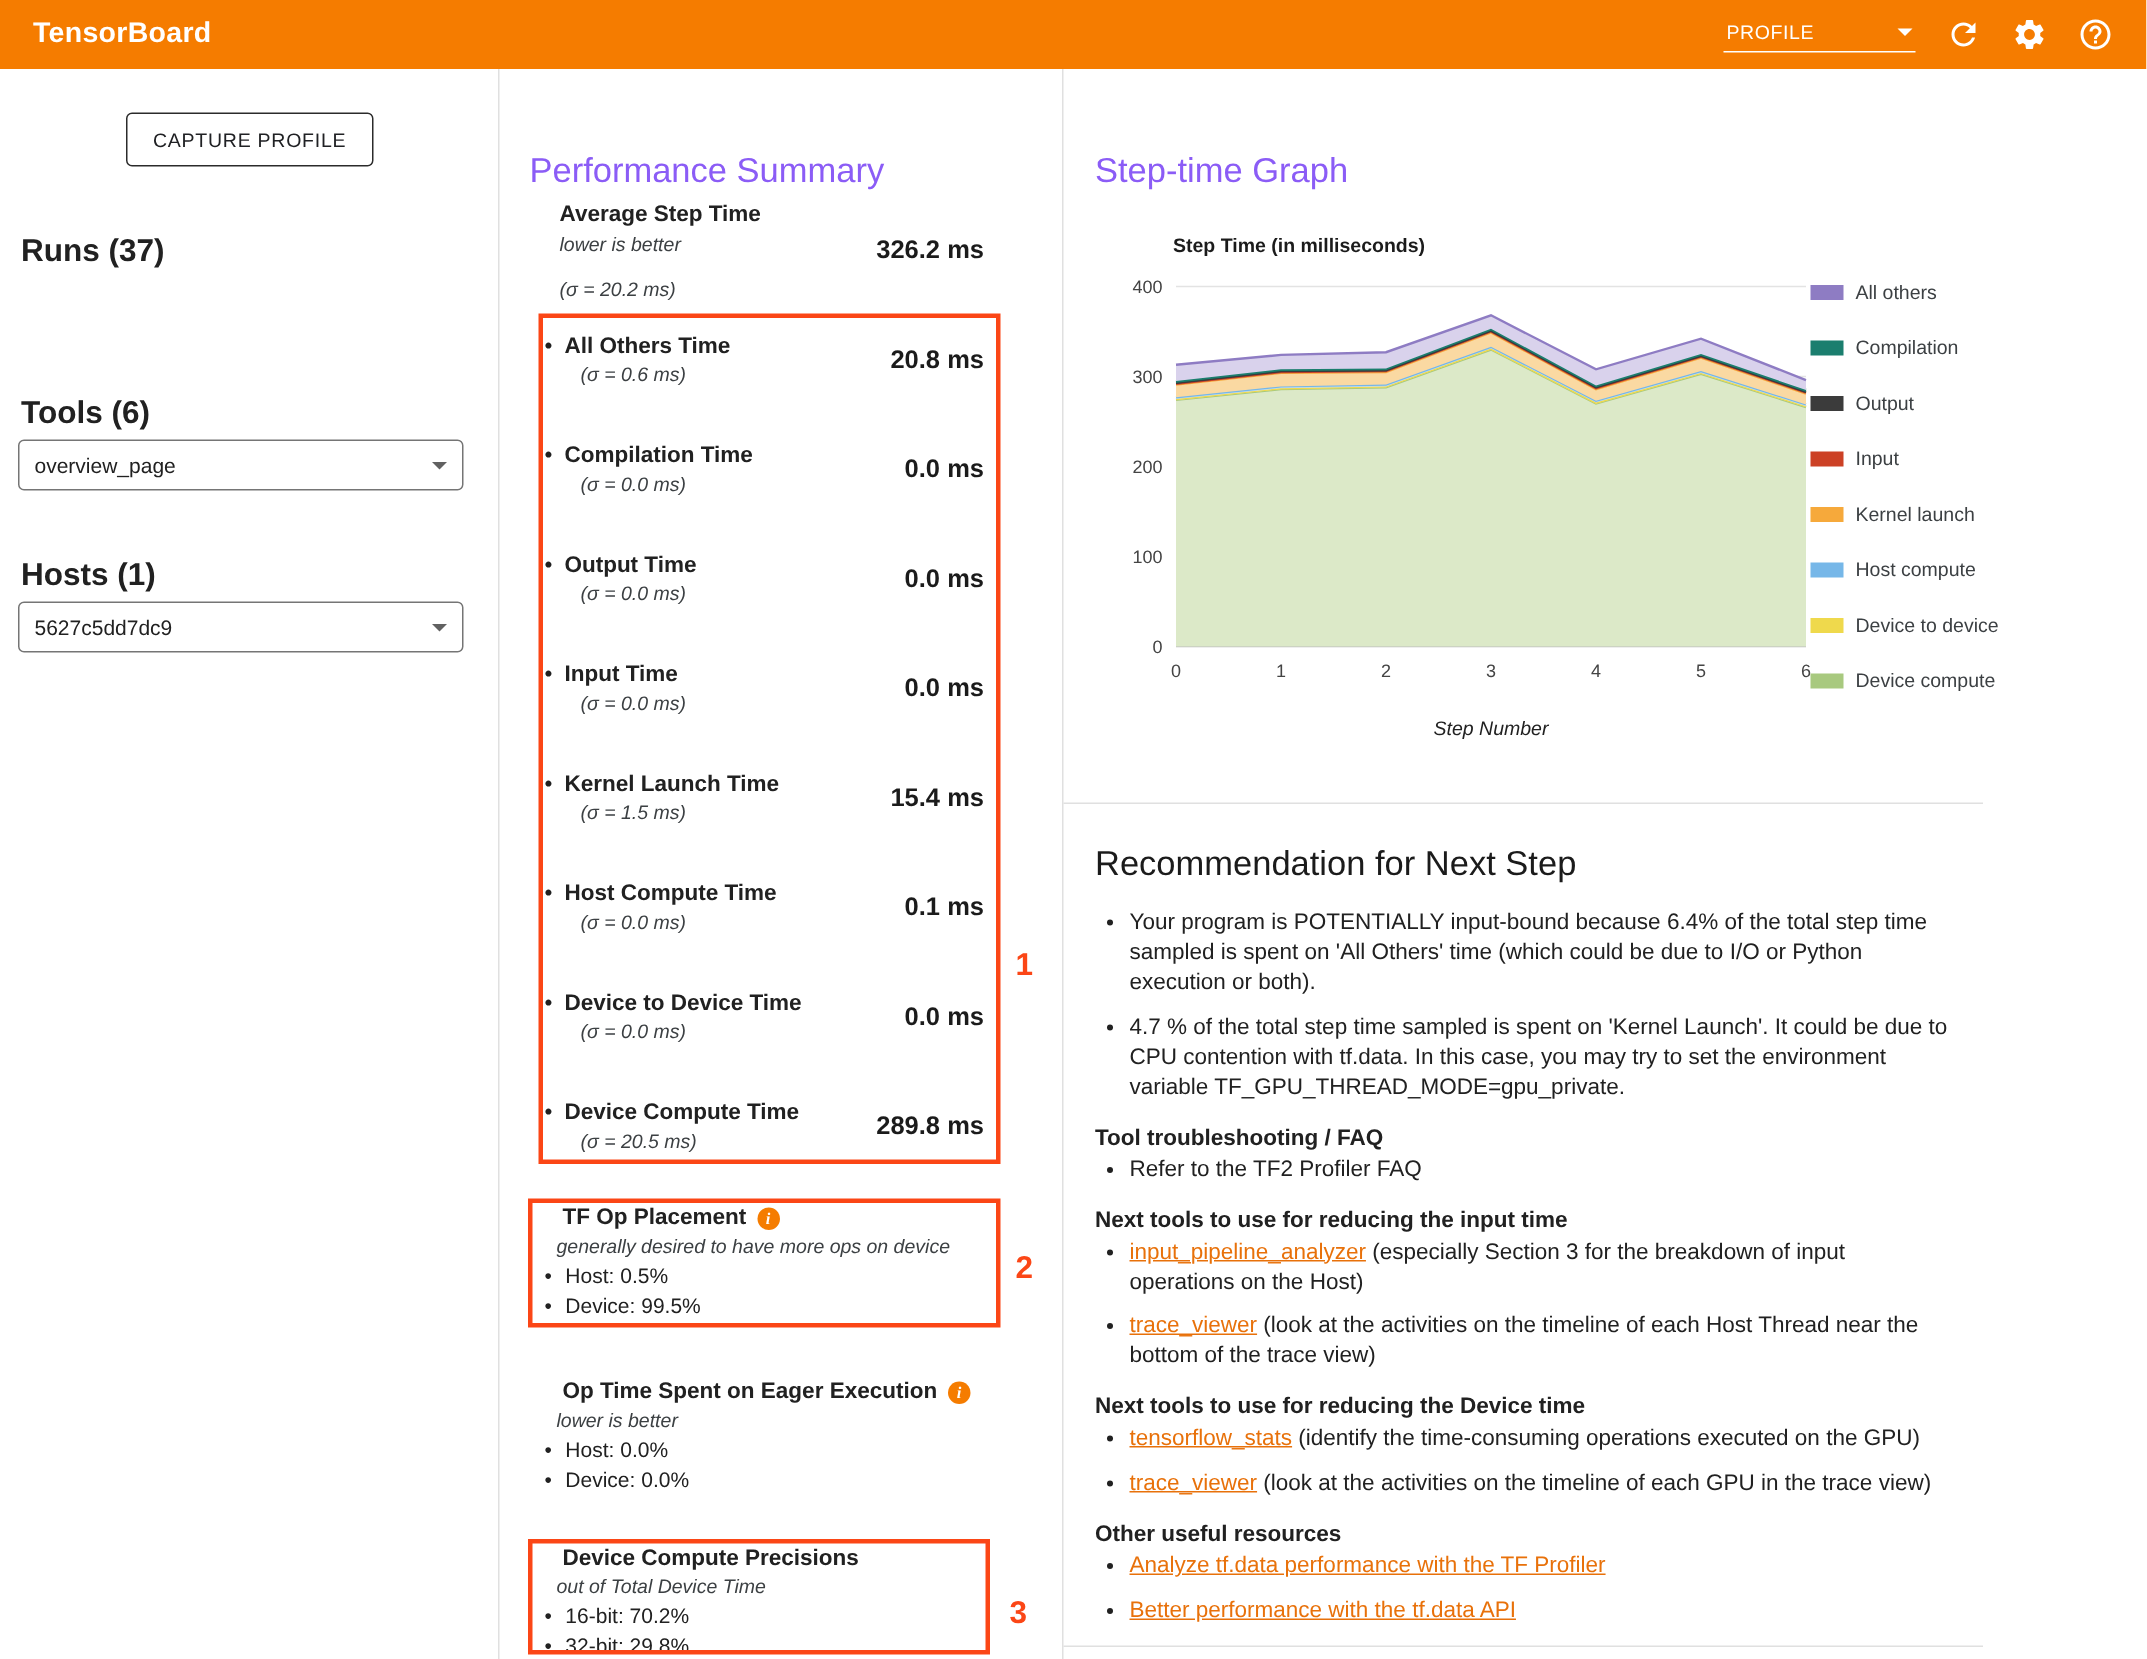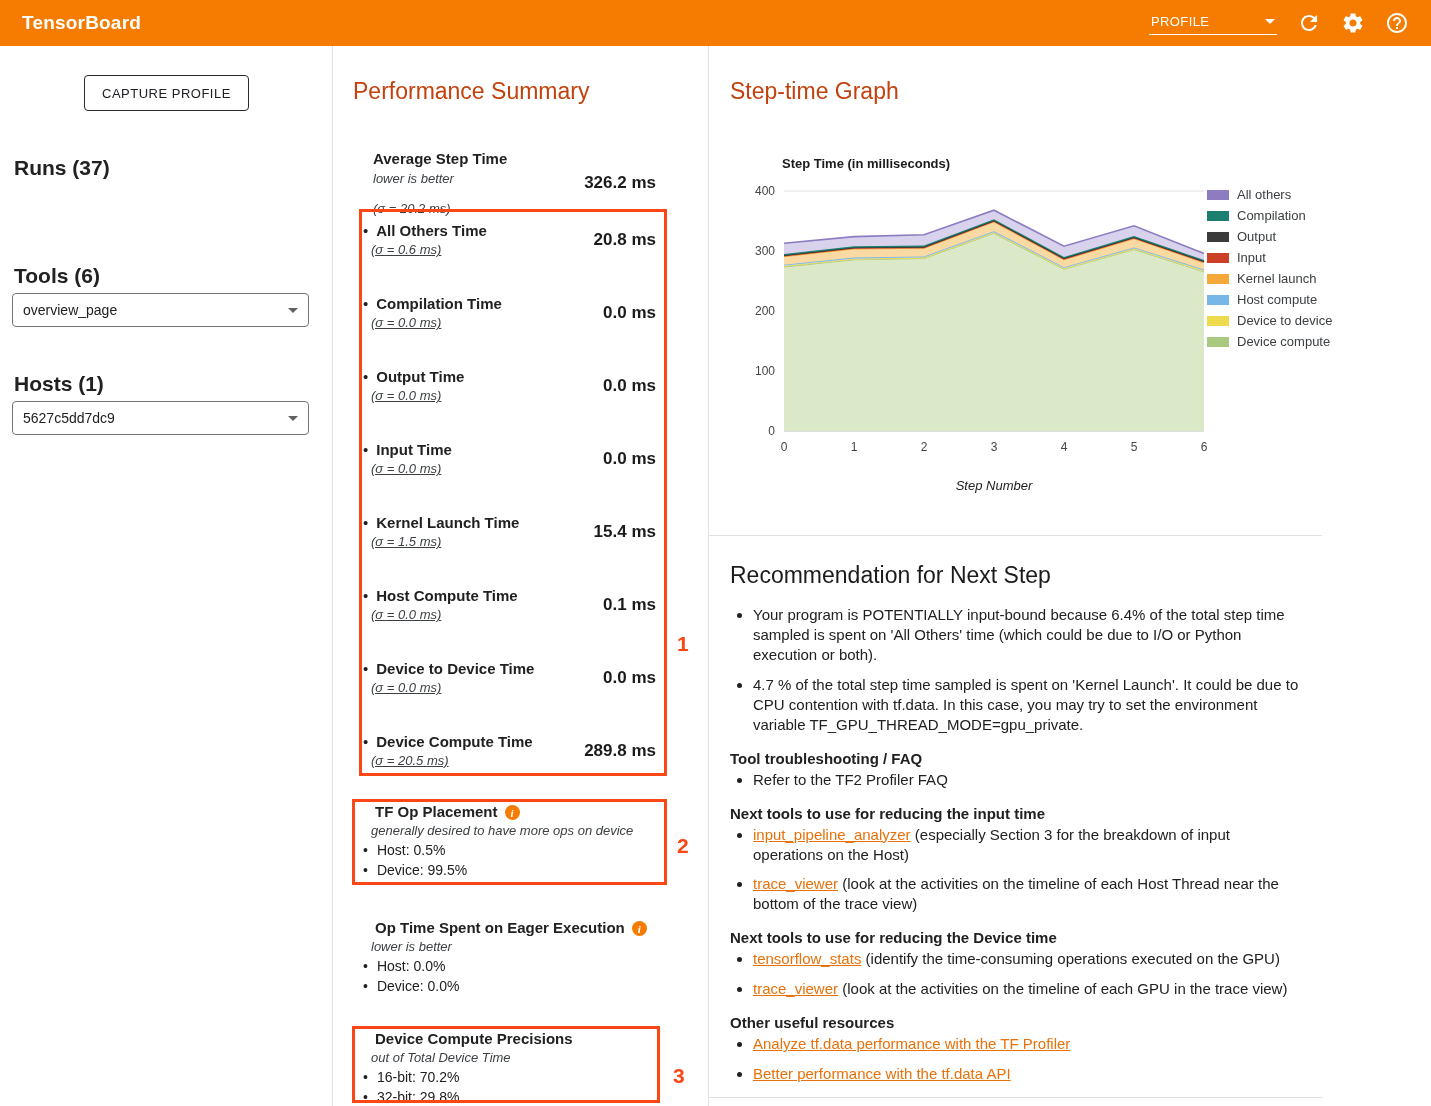--- a/index.html
+++ b/index.html
@@ -44,31 +44,31 @@
   }
   .select-caret {
     width: 0; height: 0; border-left: 5px solid transparent; border-right: 5px solid transparent;
     border-top: 5px solid #616161;
   }
   
   .middle {
     position: absolute; top: 46px; left: 332px; width: 376px; bottom: 0;
     border-left: 1px solid #e0e0e0; background: #fff;
   }
-  .col-heading { font-size: 23px; font-weight: 400; color: #c2410c; }
+  .col-heading { font-size: 23px; font-weight: 400; color: #8b5cf6; margin-top: 22px; }
   .middle .col-heading { position: absolute; top: 32px; left: 20px; }
-  .avg-row { position: absolute; top: 104px; left: 40px; right: 52px; display: flex; justify-content: space-between; }
+  .avg-row { position: absolute; top: 88px; left: 40px; right: 52px; display: flex; justify-content: space-between; }
   .m-title { font-size: 15px; font-weight: bold; color: #212121; }
   .m-note { font-size: 13px; font-style: italic; color: #3c4043; margin-top: 3px; }
   .m-value { font-size: 17px; font-weight: bold; color: #1b1b1b; align-self: center; white-space: nowrap; }
   .metric-row { position: absolute; left: 30px; right: 52px; display: flex; justify-content: space-between; }
   .m-left { display: flex; flex-direction: column; }
   .m-titleline { display: flex; align-items: baseline; }
   .m-bullet::before { content: "•"; font-size: 15px; margin-right: 8px; color: #212121; }
-  .metric-row .m-note { margin-left: 8px; text-decoration: underline; }
+  .metric-row .m-note { margin-left: 24px; }
   .anno-box { position: absolute; border: 3px solid #FB4616; pointer-events: none; z-index: 5; }
   .anno-num { position: absolute; color: #FB4616; font-size: 21px; font-weight: bold; z-index: 6; }
   .info-section { position: absolute; left: 28px; width: 315px; }
   .is-title { font-size: 15px; font-weight: bold; padding-left: 14px; display: flex; align-items: flex-end; }
   .info-icon {
     display: inline-flex; align-items: center; justify-content: center;
     width: 15px; height: 15px; border-radius: 50%; background: #F57C00;
     color: #fff; font-size: 11px; font-weight: bold; margin-left: 7px; cursor: pointer;
   }
   .info-icon::before { content: "i"; font-style: italic; font-family: "Liberation Serif", serif; }
@@ -81,21 +81,21 @@
     border-left: 1px solid #e0e0e0; background: #fff;
   }
   .rightcol .col-heading { position: absolute; top: 32px; left: 21px; }
   .chart-title { position: absolute; top: 110px; left: 73px; font-size: 13px; font-weight: bold; color: #1b1b1b; }
   .chart-svg-wrap { position: absolute; top: 130px; left: 30px; width: 480px; height: 300px; }
   .chart-xlabel {
     position: absolute; top: 432px; left: 75px; width: 420px; text-align: center;
     font-size: 13px; font-style: italic; color: #212121;
   }
   .tick { font-size: 12px; fill: #444; font-family: "Liberation Sans", sans-serif; }
-  .chart-legend { position: absolute; top: 142px; left: 498px; display: flex; flex-direction: column; gap: 8px; }
+  .chart-legend { position: absolute; top: 142px; left: 498px; display: flex; flex-direction: column; gap: 24px; }
   .legend-item { display: flex; align-items: center; height: 13px; }
   .legend-swatch { width: 22px; height: 10px; display: inline-block; }
   .legend-label { font-size: 13px; color: #3c4043; margin-left: 8px; white-space: nowrap; }
   .recommendation {
     position: absolute; top: 489px; left: 0; right: 0; bottom: 8px;
     border-top: 1px solid #e0e0e0; border-bottom: 1px solid #e0e0e0;
     padding: 26px 22px 0 21px; overflow: hidden;
   }
   .recommendation h2 { font-size: 23px; font-weight: 400; color: #1b1b1b; margin-bottom: 16px; }
   .rec-list { margin: 0 0 6px 0; padding-left: 23px; }

